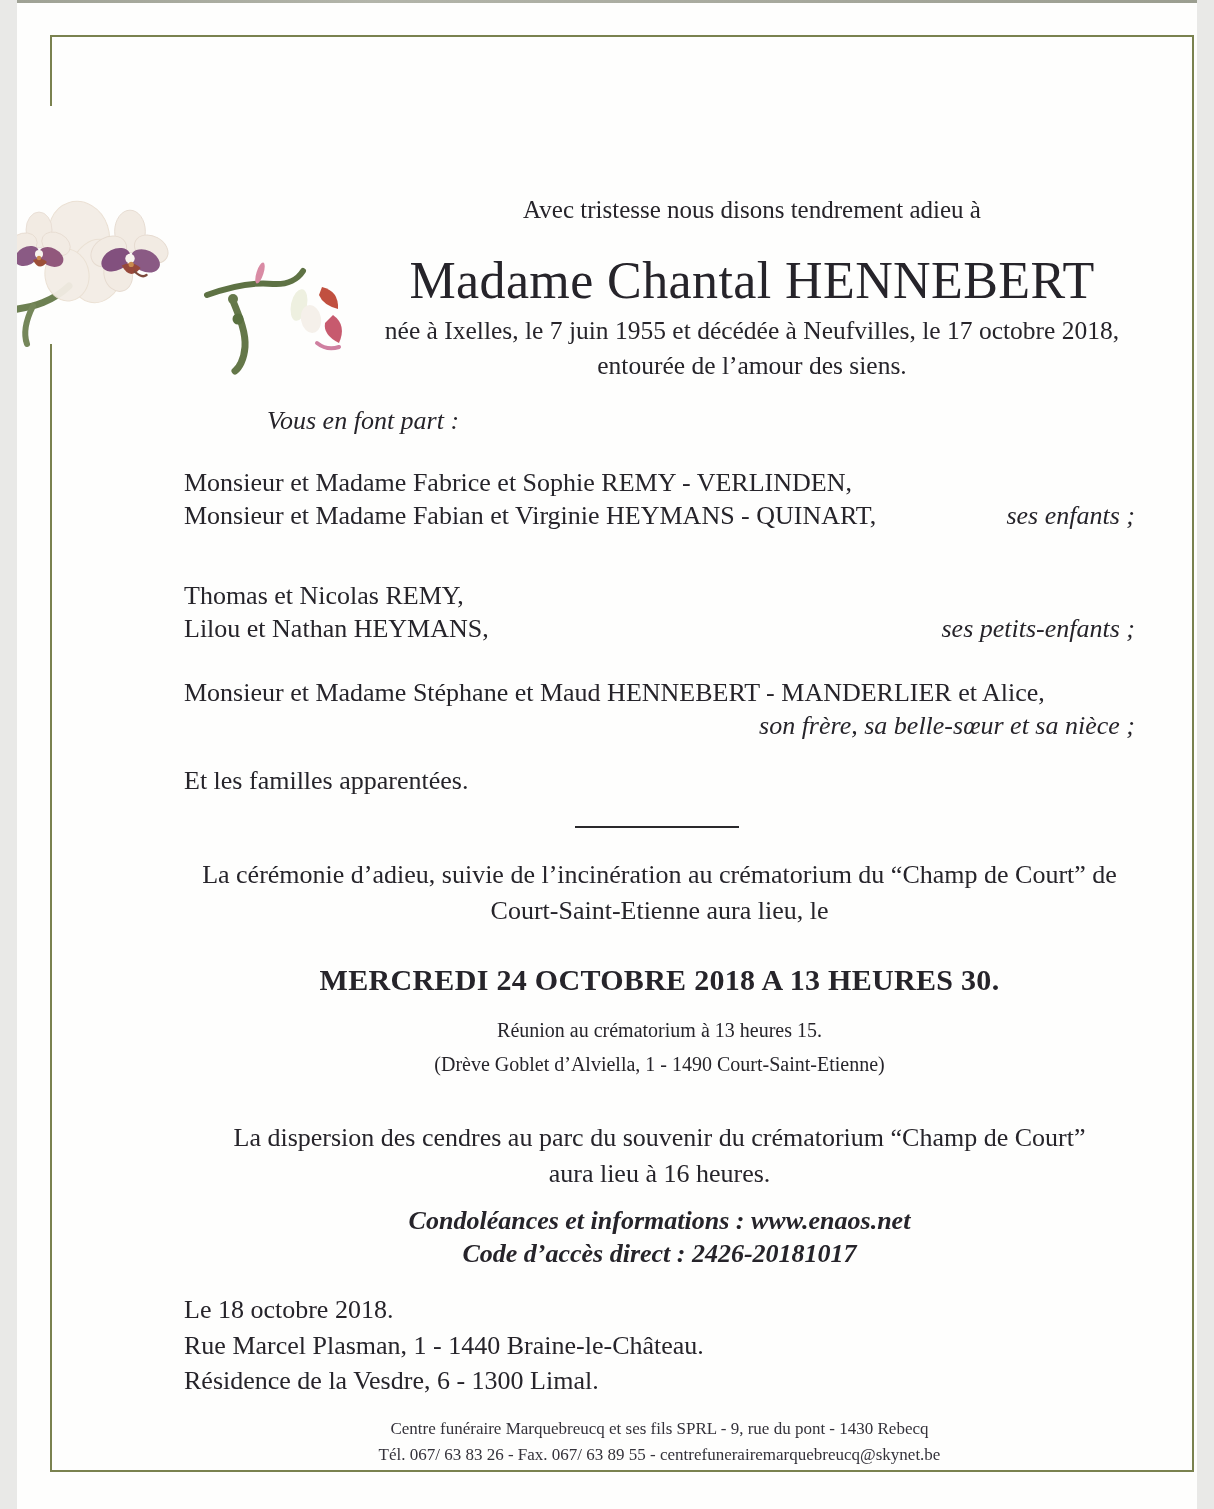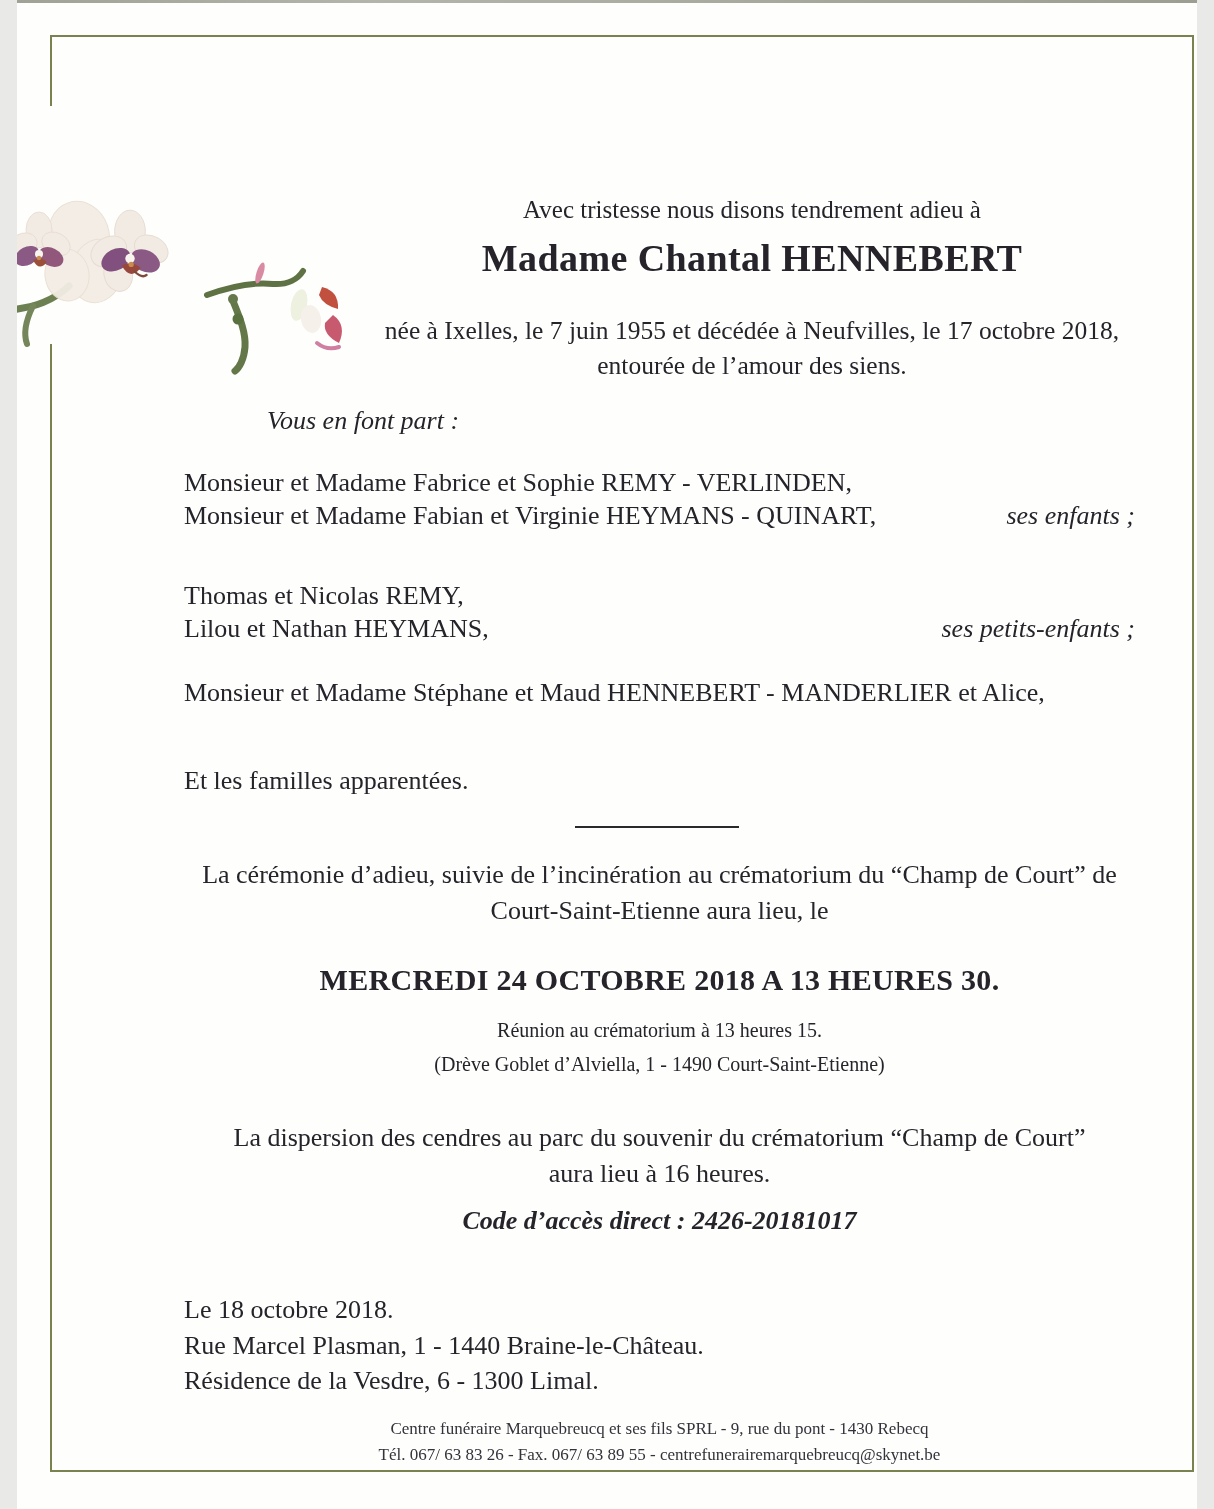--- a/index.html
+++ b/index.html
@@ -22,21 +22,21 @@
     border:2px solid #7a824f;box-sizing:border-box;}
   
   .orchid-backing{position:absolute;left:0;top:106px;width:132px;height:238px;
     background:#fefefd;z-index:2;}
   .orchid{position:absolute;left:0;top:183px;width:350px;height:210px;z-index:3;}
 
   .line{line-height:33px;}
   .top-col{position:absolute;left:352px;width:766px;text-align:center;}
   .intro{top:196px;font-size:25px;}
   .intro,.title,.birth{position:absolute;left:0;width:100%;}
-  .title{top:236px;font-size:38px;font-weight:700;letter-spacing:.4px;}
+  .title{top:251px;font-size:52px;font-weight:400;letter-spacing:.4px;}
   .birth{top:313px;font-size:25.5px;line-height:35px;}
 
   .content-col{position:absolute;left:167px;width:951px;font-size:26px;}
   .abs{position:absolute;left:0;width:100%;}
   .part-intro{top:406px;left:83px;width:auto;font-style:italic;}
   .fam-line2{display:flex;justify-content:space-between;}
   .relation{font-style:italic;}
   .block1{top:466px;}
   .block2{top:579px;}
   .block3{top:676px;}
@@ -137,20 +137,23 @@
     <div class="abs block2">
       <div class="line">Thomas et Nicolas REMY,</div>
       <div class="line fam-line2">
         <span>Lilou et Nathan HEYMANS,</span>
         <span class="relation">ses petits-enfants ;</span>
       </div>
     </div>
 
     <div class="abs block3">
       <div class="line">Monsieur et Madame Stéphane et Maud HENNEBERT - MANDERLIER et Alice,</div>
+      <div class="line relation-only">
+        <span class="relation">son frère, sa belle-sœur et sa nièce ;</span>
+      </div>
     </div>
 
     <div class="abs families-line">Et les familles apparentées.</div>
 
     <div class="abs divider"></div>
 
     <div class="abs ceremony">
       <div>La cérémonie d’adieu, suivie de l’incinération au crématorium du “Champ de Court” de</div>
       <div>Court-Saint-Etienne aura lieu, le</div>
     </div>
@@ -161,20 +164,21 @@
       <div>Réunion au crématorium à 13 heures 15.</div>
       <div>(Drève Goblet d’Alviella, 1 - 1490 Court-Saint-Etienne)</div>
     </div>
 
     <div class="abs dispersion">
       <div>La dispersion des cendres au parc du souvenir du crématorium “Champ de Court”</div>
       <div>aura lieu à 16 heures.</div>
     </div>
 
     <div class="abs condolences">
+      <div>Condoléances et informations : www.enaos.net</div>
       <div>Code d’accès direct : 2426-20181017</div>
     </div>
 
     <div class="abs closing">
       <div>Le 18 octobre 2018.</div>
       <div>Rue Marcel Plasman, 1 - 1440 Braine-le-Château.</div>
       <div>Résidence de la Vesdre, 6 - 1300 Limal.</div>
     </div>
 
     <div class="abs footer">

